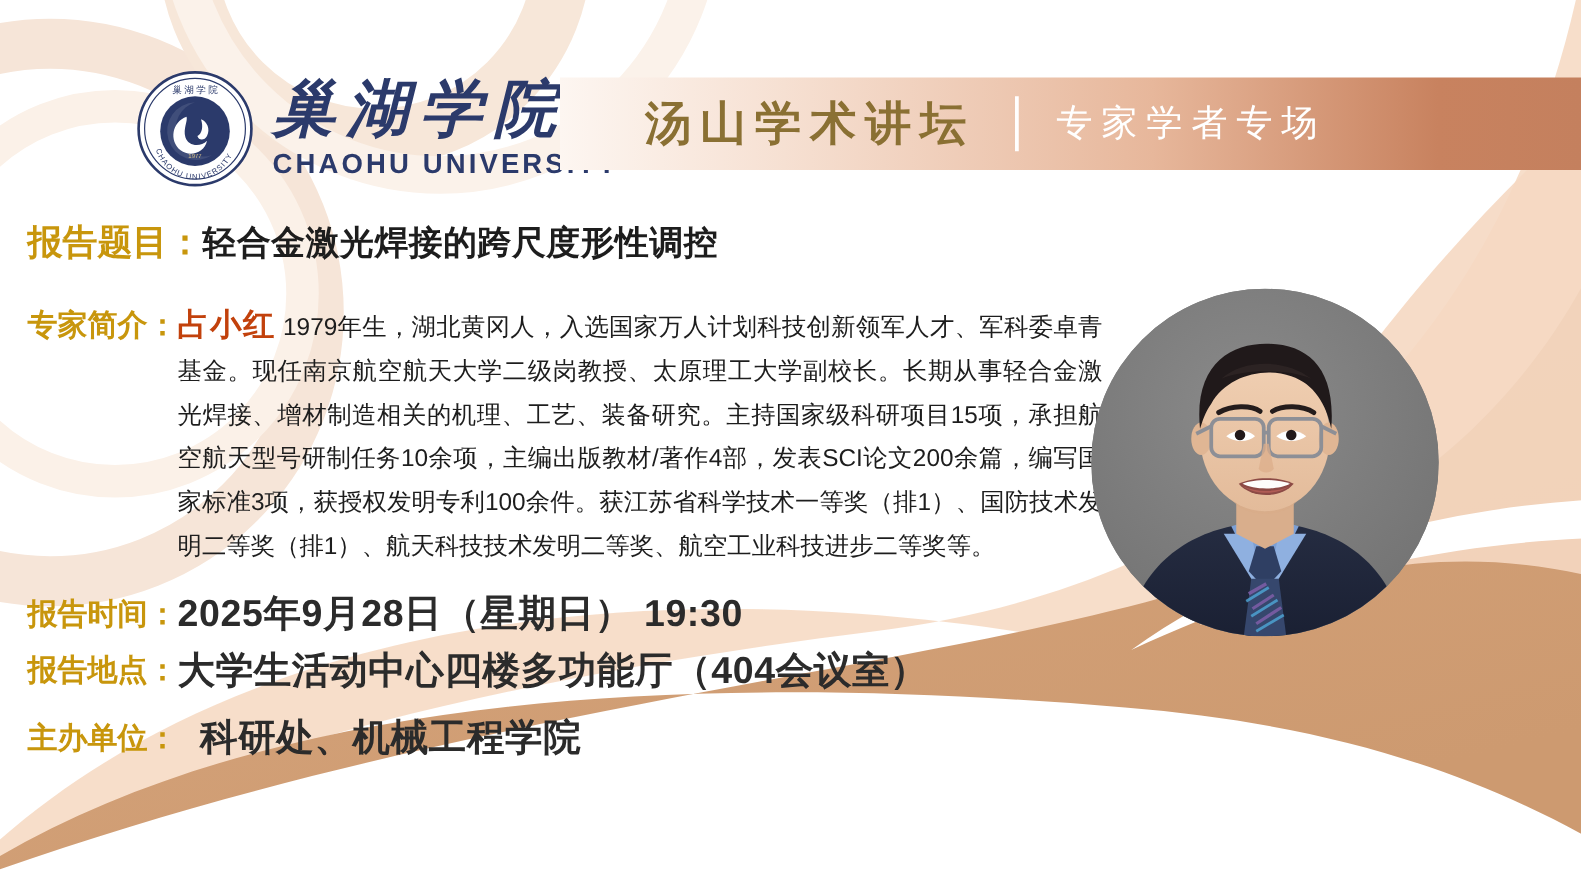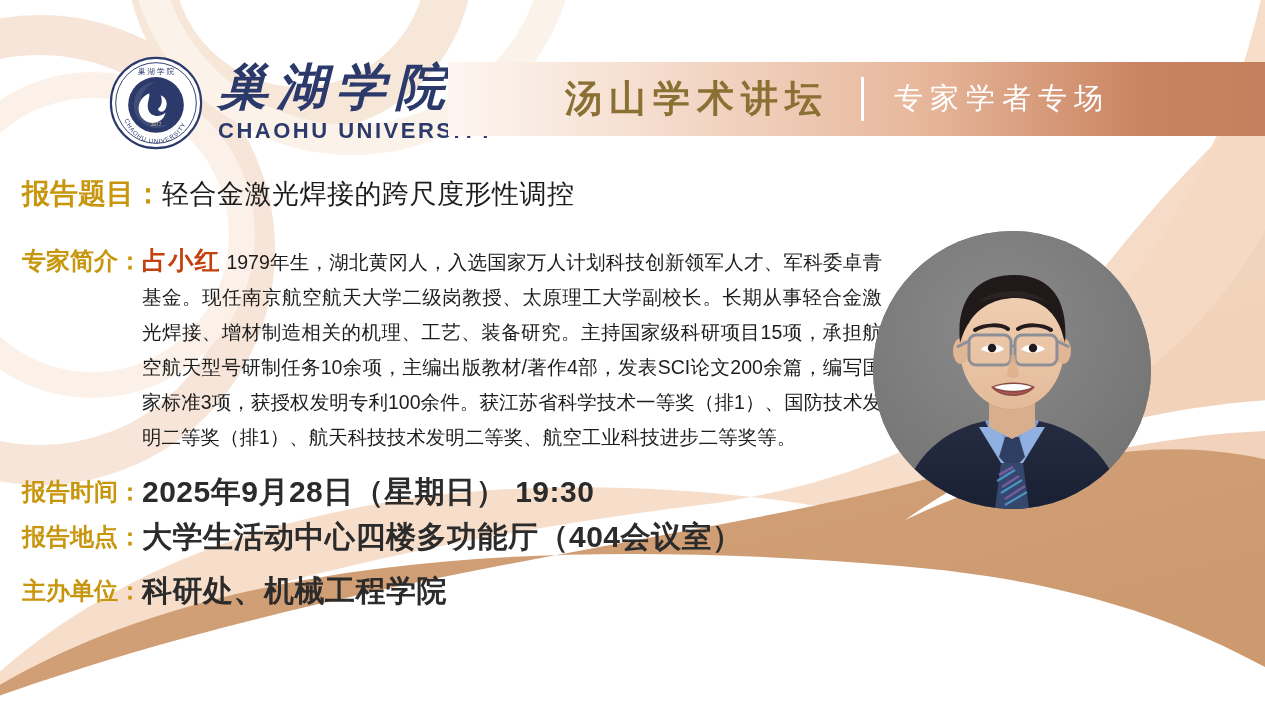--- a/index.html
+++ b/index.html
@@ -18,42 +18,42 @@
   .uni-names{margin-left:14px;display:flex;flex-direction:column;align-items:flex-start;}
   .uni-cn{font-family:"Liberation Serif","DejaVu Serif",serif;font-size:50px;font-weight:700;
           color:#2b3a6b;letter-spacing:9px;line-height:1.0;font-style:italic;}
   .uni-en{font-family:"Liberation Sans",sans-serif;font-size:22px;font-weight:700;color:#2b3a6b;
           letter-spacing:2.5px;margin-top:6px;}
 
   .banner{position:absolute;left:448px;top:62px;width:817px;height:74px;
           background:linear-gradient(90deg,#fdf6f1 0%,#f6e0d2 22%,#e7b79b 58%,#c8825f 86%,#c4805e 100%);
           display:flex;align-items:center;}
   .banner-main{font-family:"Liberation Serif","DejaVu Serif",serif;font-size:37px;font-weight:700;
-               color:#8a7033;letter-spacing:7px;margin-left:117px;}
+               color:#8a7033;letter-spacing:7px;margin-left:68px;}
   .banner-div{width:3px;height:44px;background:#ffffff;margin-left:32px;}
   .banner-sub{font-family:"Liberation Serif","DejaVu Serif",serif;font-size:29px;color:#ffffff;
               letter-spacing:7px;margin-left:30px;}
 
   
   .label{color:#c8960c;font-weight:700;}
   .row{position:absolute;display:flex;align-items:flex-start;}
 
   .title-row{left:22px;top:176px;}
   .title-label{font-size:28px;line-height:36px;white-space:nowrap;}
-  .title-value{font-size:27px;font-weight:400;color:#1d1d1d;line-height:36px;letter-spacing:.5px;white-space:nowrap;}
+  .title-value{font-size:27px;font-weight:700;color:#1d1d1d;line-height:36px;letter-spacing:.5px;white-space:nowrap;}
 
   .bio-row{left:22px;top:243px;width:860px;}
   .bio-label{font-size:24px;line-height:35px;white-space:nowrap;}
   .bio-body{font-size:19.5px;line-height:35px;color:#1d1d1d;text-align:justify;width:742px;}
   .bio-name{font-size:25px;font-weight:700;color:#c2410c;letter-spacing:1px;}
 
   .info-row{left:22px;}
   .time-row{top:475px;}
   .place-row{top:520px;}
-  .host-row{top:574px;}
+  .host-row{top:574px;gap:18px;}
   .info-label{font-size:24px;line-height:34px;white-space:nowrap;}
   .info-value{font-size:30px;font-weight:700;color:#2b2b2b;line-height:34px;white-space:nowrap;letter-spacing:.5px;}
 
   
   .portrait{position:absolute;left:873px;top:231px;width:278px;height:278px;border-radius:50%;
             overflow:hidden;background:#7b7b7b;}
 </style>
 </head>
 <body>
 

